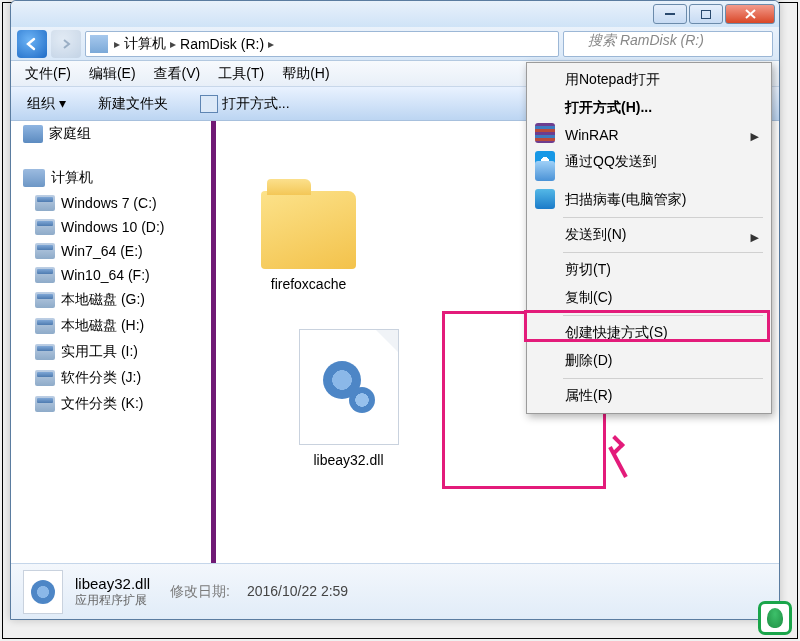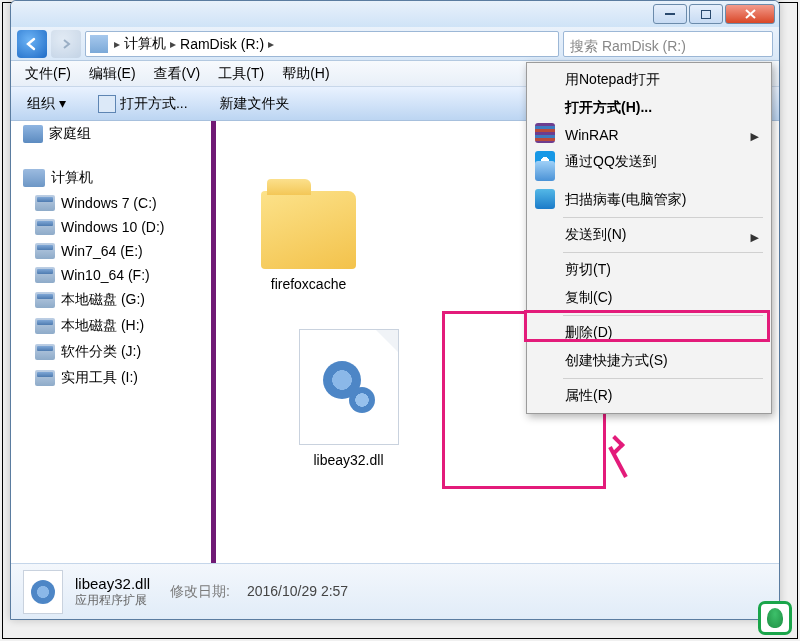--- a/index.html
+++ b/index.html
@@ -11,21 +11,21 @@
 .win-min{background:linear-gradient(#e6effb,#c7dbf3)}
 .win-max{background:linear-gradient(#e6effb,#c7dbf3)}
 .win-close{background:linear-gradient(#f39b8c,#d94728);width:50px}
 .addrbar{height:34px;background:linear-gradient(#eaf2fb,#d9e8f8);display:flex;align-items:center;padding:3px 6px;gap:4px;border-bottom:1px solid #b3c9e0}
 .navbtn{width:30px;height:28px;border-radius:4px;display:flex;align-items:center;justify-content:center}
 .back{background:radial-gradient(circle at 40% 35%,#6cb3f5,#1e6bc6)}
 .fwd{background:radial-gradient(circle at 40% 35%,#e1e9f2,#b5c6da);opacity:.6}
 .crumb-wrap{flex:1;height:26px;background:#fff;border:1px solid #9cb7d6;border-radius:2px;display:flex;align-items:center;padding:0 4px;gap:2px}
 .crumb-ico{width:18px;height:18px;background:linear-gradient(#a6c8ed,#7ba9d8);margin-right:2px}
 .sep{color:#444;font-size:12px;padding:0 2px}
-.searchbox{width:210px;height:26px;background:#fff;border:1px solid #9cb7d6;border-radius:2px;display:flex;align-items:flex-end;padding:0 6px;color:#888;}
+.searchbox{width:210px;height:26px;background:#fff;border:1px solid #9cb7d6;border-radius:2px;display:flex;align-items:flex-start;padding:0 24px;color:#888;font-style:italic}
 .menubar{height:26px;background:linear-gradient(#f7fafd,#e8eff8);display:flex;align-items:center;padding:0 6px;gap:2px;border-bottom:1px solid #c8d7ea}
 .menu-item{padding:2px 8px;cursor:pointer}
 .toolbar{height:34px;background:linear-gradient(#e9f2ff,#bcd5f2);display:flex;align-items:center;padding:0 8px;gap:16px;border-bottom:1px solid #a7c0dd}
 .tool-btn{padding:4px 8px;cursor:pointer;display:flex;align-items:center;gap:4px}
 .tool-right{margin-left:auto;display:flex;gap:8px}
 .tool-ico{width:18px;height:18px;border:1px solid #5e85b3;background:#dce9f8}
 .body{display:flex;height:470px}
 .nav{width:205px;border-right:5px solid #701a75;overflow:hidden;padding:0 0}
 .nav-item{display:flex;align-items:center;gap:6px;padding:4px 6px 4px 24px;cursor:pointer;white-space:nowrap}
 .nav-header{padding-left:12px;font-weight:400}
@@ -126,25 +126,25 @@
   <div class="menubar">
     <span class="menu-item">文件(F)</span>
     <span class="menu-item">编辑(E)</span>
     <span class="menu-item">查看(V)</span>
     <span class="menu-item">工具(T)</span>
     <span class="menu-item">帮助(H)</span>
   </div>
 
   <div class="toolbar">
     <span class="tool-btn">组织 ▾</span>
+    <span class="tool-btn">新建文件夹</span>
     <span class="tool-btn">
         <span class="tool-ico"></span>
         <span>打开方式...</span>
       </span>
-    <span class="tool-btn">新建文件夹</span>
     <div class="tool-right">
       <span class="tool-ico"></span>
       <span class="tool-ico"></span>
       <span class="tool-ico"></span>
     </div>
   </div>
 
   <div class="body">
     <div class="nav">
       <div class="nav-item nav-header">
@@ -175,25 +175,29 @@
       <div class="nav-item">
           <span class="drv-ico"></span>
           <span>本地磁盘 (G:)</span>
         </div>
       <div class="nav-item">
           <span class="drv-ico"></span>
           <span>本地磁盘 (H:)</span>
         </div>
       <div class="nav-item">
           <span class="drv-ico"></span>
+          <span>实用工具 (I:)</span>
+        </div>
+      <div class="nav-item">
+          <span class="drv-ico"></span>
           <span>软件分类 (J:)</span>
         </div>
       <div class="nav-item">
           <span class="drv-ico"></span>
-          <span>实用工具 (I:)</span>
+          <span>文件分类 (K:)</span>
         </div>
     </div>
 
     <div class="content">
       <div class="item">
         <div class="folder-ico"></div>
         <div class="item-label">firefoxcache</div>
       </div>
       <div class="item" style="position:absolute;right:30px;top:14px">
         <div class="rar-ico"></div>
@@ -218,21 +222,21 @@
 
   <div class="details">
     <div class="det-ico">
         <div class="det-gear"></div>
       </div>
     <div class="det-txt">
       <div class="title">libeay32.dll</div>
       <div class="sub">应用程序扩展</div>
     </div>
     <div class="det-meta">
-      <div><span class="meta-label">修改日期:</span><span>2016/10/29 2:57</span></div>
+      <div><span class="meta-label">修改日期:</span><span>2016/10/22 2:59</span></div>
     </div>
   </div>
 </div>
 
 <div class="ctx">
   <div class="ctx-item">
       <span>用Notepad打开</span>
     </div>
   <div class="ctx-item ctx-bold">
       <span>打开方式(H)...</span>
@@ -260,24 +264,24 @@
     </div>
   <div class="ctx-sep"></div>
   <div class="ctx-item">
       <span>剪切(T)</span>
     </div>
   <div class="ctx-item">
       <span>复制(C)</span>
     </div>
   <div class="ctx-sep"></div>
   <div class="ctx-item">
+      <span>创建快捷方式(S)</span>
+    </div>
+  <div class="ctx-item">
       <span>删除(D)</span>
-    </div>
-  <div class="ctx-item">
-      <span>创建快捷方式(S)</span>
     </div>
   <div class="ctx-sep"></div>
   <div class="ctx-item">
       <span>属性(R)</span>
     </div>
 </div>
 <div class="ctx-rect"></div>
 
 <div class="watermark">
   <div class="wm-badge">

